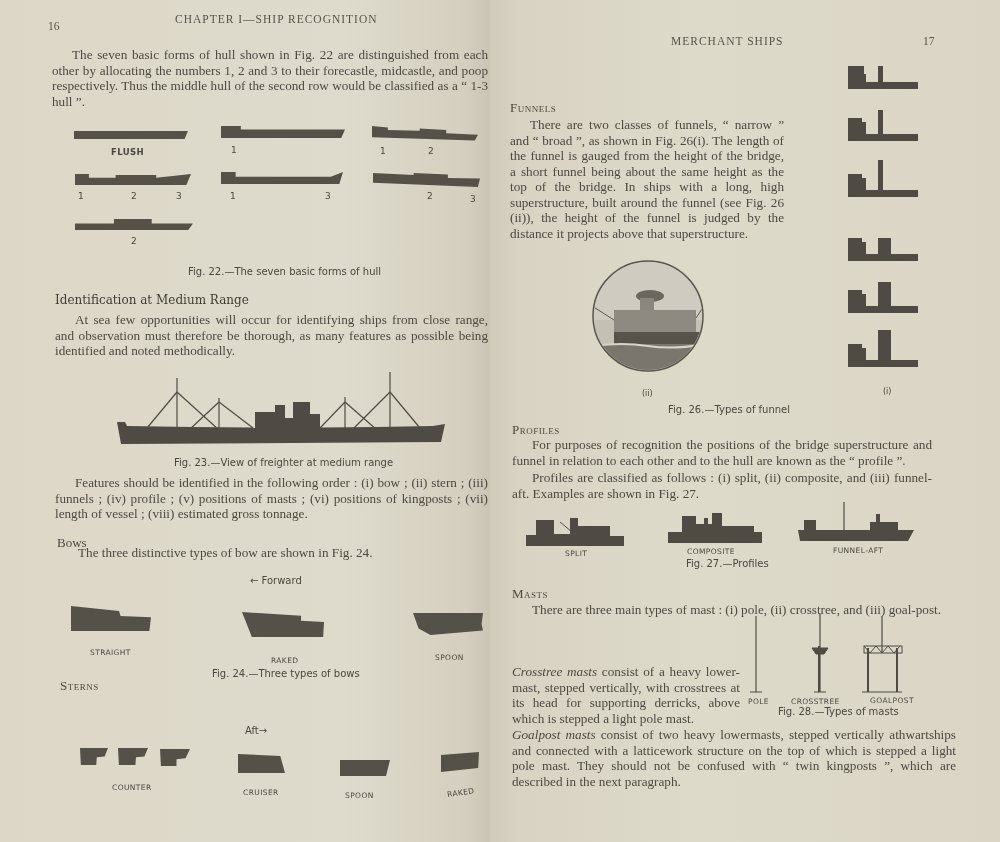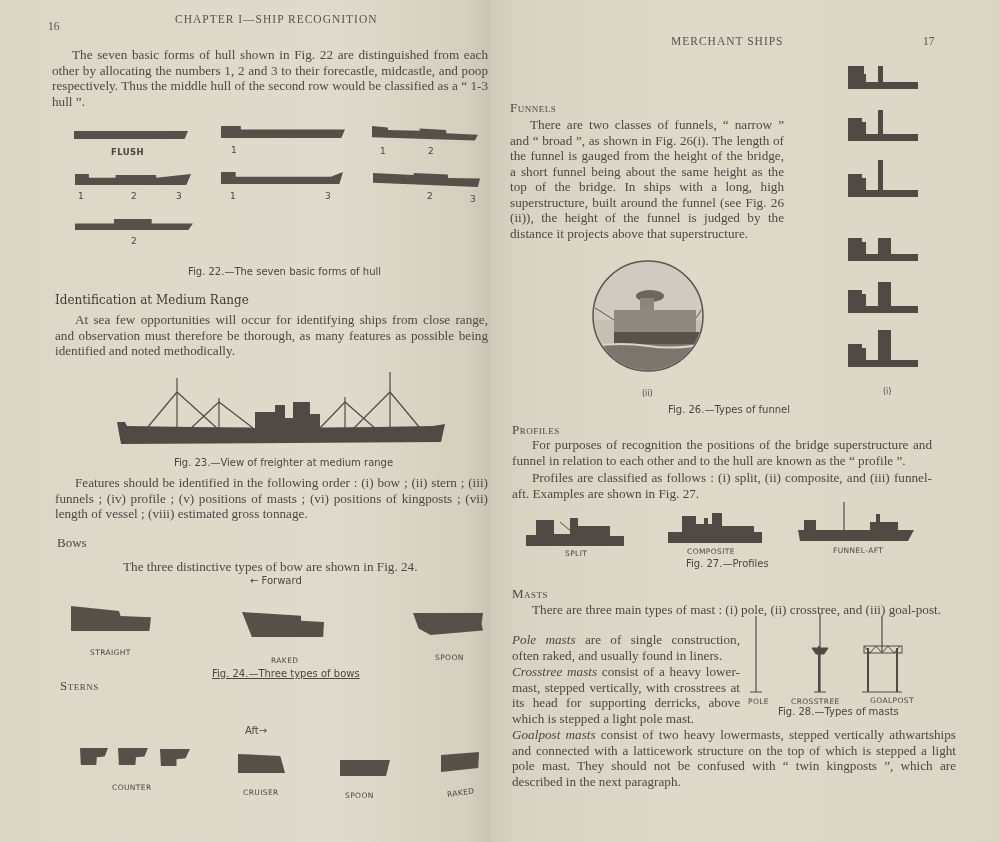--- a/index.html
+++ b/index.html
@@ -82,30 +82,30 @@
       <line x1="32" y1="58" x2="138" y2="58"></line>
         <line x1="205" y1="58" x2="305" y2="58"></line>
     </g>
     <path class="ink" d="M2 52 L10 52 L12 56 L140 58 L140 42 L160 42 L160 35 L170 35 L170 48 L178 48 L178 32 L195 32 L195 44 L205 44 L205 58 L318 56 L330 54 L326 72 L6 74 Z"></path>
   </svg>
   <div class="abs caption" style="left:174px;top:457px;">Fig. 23.—View of freighter at medium range</div>
 
   <p class="abs body-text indent" style="left:55px;top:475px;width:433px;">Features should be identified in the following order : (i) bow ; (ii) stern ; (iii) funnels ; (iv) profile ; (v) positions of masts ; (vi) positions of kingposts ; (vii) length of vessel ; (viii) estimated gross tonnage.</p>
 
   <div class="abs serif" style="left:57px;top:535px;font-size:13px;color:#4c4842;">Bows</div>
-  <p class="abs body-text" style="left:78px;top:559px;width:400px;margin-left:45px;">The three distinctive types of bow are shown in Fig. 24.</p>
+  <p class="abs body-text" style="left:78px;top:545px;width:400px;">The three distinctive types of bow are shown in Fig. 24.</p>
   <div class="abs caption" style="left:250px;top:575px;">← Forward</div>
 
   <div class="hull" style="left:71px;top:606px;width:80px;height:25px;clip-path:polygon(0 0,60% 20%,62% 40%,100% 45%,98% 100%,0 100%);"></div>
   <div class="hull" style="left:242px;top:612px;width:82px;height:25px;clip-path:polygon(0 0,72% 15%,72% 35%,100% 40%,99% 100%,12% 100%);"></div>
   <div class="hull" style="left:413px;top:613px;width:70px;height:22px;clip-path:polygon(0 0,100% 0,98% 50%,100% 80%,25% 100%,8% 70%);"></div>
   <div class="abs label" style="left:90px;top:648px;">STRAIGHT</div>
   <div class="abs label" style="left:271px;top:656px;">RAKED</div>
   <div class="abs label" style="left:435px;top:653px;">SPOON</div>
-  <div class="abs caption" style="left:212px;top:668px;text-decoration:underline;">Fig. 24.—Three types of bows</div>
+  <div class="abs caption" style="left:212px;top:668px;">Fig. 24.—Three types of bows</div>
 
   <div class="abs smallcaps" style="left:60px;top:678px;">Sterns</div>
   <div class="abs caption" style="left:245px;top:725px;">Aft→</div>
 
   <div class="hull" style="left:80px;top:748px;width:28px;height:17px;clip-path:polygon(0 0,100% 0,88% 50%,60% 55%,58% 100%,3% 100%);"></div>
   <div class="hull" style="left:118px;top:748px;width:30px;height:17px;clip-path:polygon(0 0,100% 0,88% 50%,60% 55%,58% 100%,3% 100%);"></div>
   <div class="hull" style="left:160px;top:749px;width:30px;height:17px;clip-path:polygon(0 0,100% 0,85% 55%,55% 60%,55% 100%,3% 100%);"></div>
   <div class="hull" style="left:238px;top:754px;width:47px;height:19px;clip-path:polygon(0 0,90% 10%,100% 100%,0 100%);"></div>
   <div class="hull" style="left:340px;top:760px;width:50px;height:16px;clip-path:polygon(0 0,100% 0,92% 100%,0 100%);"></div>
   <div class="hull" style="left:441px;top:752px;width:38px;height:20px;clip-path:polygon(0 15%,100% 0,98% 80%,0 100%);"></div>
@@ -173,21 +173,20 @@
     <line x1="46" y1="2" x2="46" y2="30" stroke="#4f4b44" stroke-width="1.2"></line>
   </svg>
   <div class="abs label" style="left:75px;top:549px;">SPLIT</div>
   <div class="abs label" style="left:197px;top:547px;text-align:center;">COMPOSITE</div>
   <div class="abs label" style="left:343px;top:546px;">FUNNEL-AFT</div>
   <div class="abs caption" style="left:196px;top:558px;">Fig. 27.—Profiles</div>
 
   <div class="abs smallcaps" style="left:22px;top:586px;">Masts</div>
   <p class="abs body-text indent" style="left:22px;top:602px;width:444px;">There are three main types of mast : (i) pole, (ii) crosstree, and (iii) goal-post.</p>
 
-  <p class="abs body-text" style="left:22px;top:632px;width:228px;"><i>Pole masts</i><span> are of single construction, often raked, and usually found in liners.</span></p>
   <p class="abs body-text" style="left:22px;top:664px;width:228px;"><i>Crosstree masts</i><span> consist of a heavy lower-mast, stepped vertically, with crosstrees at its head for supporting derricks, above which is stepped a light pole mast.</span></p>
   <p class="abs body-text" style="left:22px;top:727px;width:444px;"><i>Goalpost masts</i><span> consist of two heavy lowermasts, stepped vertically athwartships and connected with a latticework structure on the top of which is stepped a light pole mast. They should not be confused with “ twin kingposts ”, which are described in the next paragraph.</span></p>
 
   <svg class="abs" style="left:252px;top:614px;" width="180" height="82" viewBox="0 0 180 82">
     <g stroke="#4f4b44" fill="none">
       <line x1="14" y1="2" x2="14" y2="78" stroke-width="1.2"></line>
       <line x1="8" y1="78" x2="20" y2="78" stroke-width="1"></line>
       <line x1="78" y1="0" x2="78" y2="78" stroke-width="1.2"></line>
       <line x1="77" y1="32" x2="77" y2="78" stroke-width="2"></line>
       <path d="M70 34 L86 34 L82 40 L74 40 Z" fill="#4f4b44"></path>

